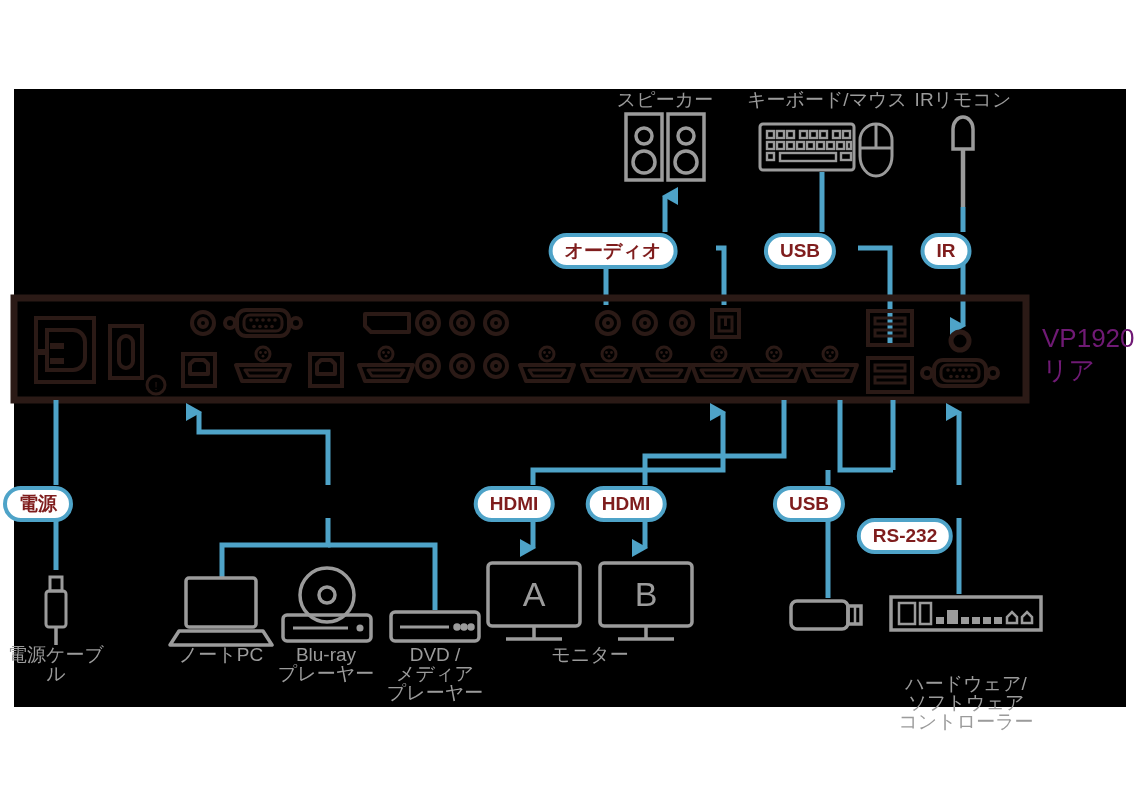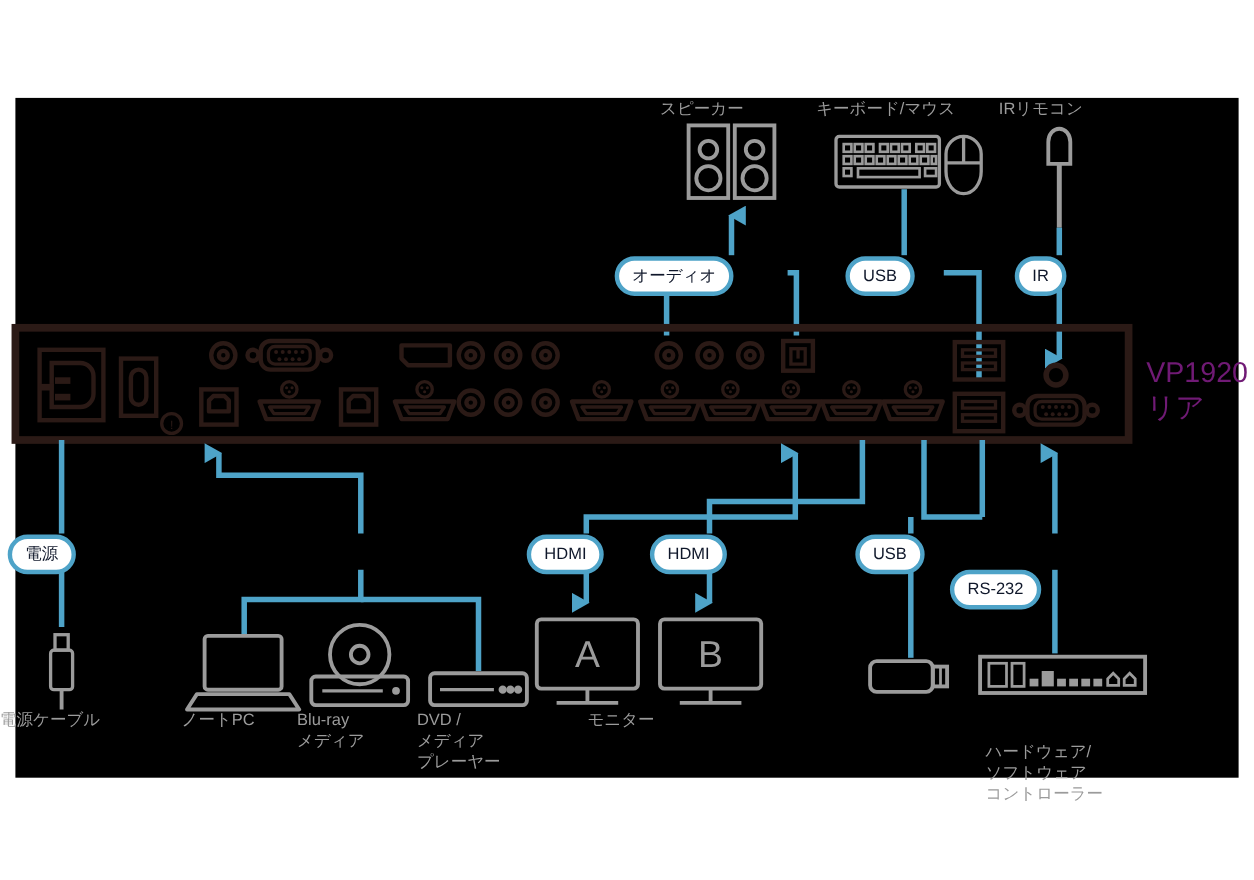--- a/index.html
+++ b/index.html
@@ -1,22 +1,22 @@
 <!DOCTYPE html>
 <html><head>
 <meta charset="utf-8">
 <style>
   html,body{margin:0;padding:0;background:#ffffff;}
   body{width:1140px;height:800px;font-family:"Liberation Sans",sans-serif;overflow:hidden;}
   #stage{position:relative;width:1140px;height:800px;}
   #canvas{position:absolute;left:14px;top:89px;width:1112px;height:618px;background:#000000;}
   svg#diagram{position:absolute;left:0;top:0;width:1140px;height:800px;}
-  .lbl{position:absolute;color:#9b9b9b;font-size:15px;line-height:19px;white-space:pre-line;}
+  .lbl{position:absolute;color:#9b9b9b;font-size:19px;line-height:19px;text-align:center;white-space:pre-line;}
   .badge{position:absolute;background:#ffffff;border:4px solid #4ea3c8;border-radius:20px;
-         color:#0f172a;font-size:15px;font-weight:normal;height:28px;line-height:28px;
+         color:#7f1d1d;font-size:19px;font-weight:bold;height:28px;line-height:28px;
          text-align:center;white-space:nowrap;padding:0 12px;box-sizing:content-box;}
   .prod{position:absolute;color:#701a75;font-size:26px;line-height:32px;white-space:pre-line;}
 </style>
 </head>
 <body>
 
 <div id="stage">
   <div id="canvas"></div>
 
   <svg id="diagram" viewBox="0 0 1140 800">
@@ -322,21 +322,21 @@
 
   <div class="badge" style="left:38px;top:486px;transform:translateX(-50%);">電源</div>
   <div class="badge" style="left:514px;top:486px;transform:translateX(-50%);">HDMI</div>
   <div class="badge" style="left:626px;top:486px;transform:translateX(-50%);">HDMI</div>
   <div class="badge" style="left:809px;top:486px;transform:translateX(-50%);">USB</div>
   <div class="badge" style="left:905px;top:486px;transform:translateX(-50%);margin-top:32px;">RS-232</div>
 
   <div class="lbl" style="left:0px;top:645px;width:112px;">電源ケーブル</div>
   <div class="lbl" style="left:165px;top:645px;width:112px;">ノートPC</div>
   <div class="lbl" style="left:270px;top:645px;width:112px;">Blu-ray
-メディア</div>
+プレーヤー</div>
   <div class="lbl" style="left:379px;top:645px;width:112px;">DVD /
 メディア
 プレーヤー</div>
   <div class="lbl" style="left:534px;top:645px;width:112px;">モニター</div>
   <div class="lbl" style="left:896px;top:674px;width:140px;">ハードウェア/
 ソフトウェア
 コントローラー</div>
 
   <div class="prod" style="left:1042px;top:322px;">VP1920</div>
   <div class="prod" style="left:1042px;top:354px;">リア</div>

